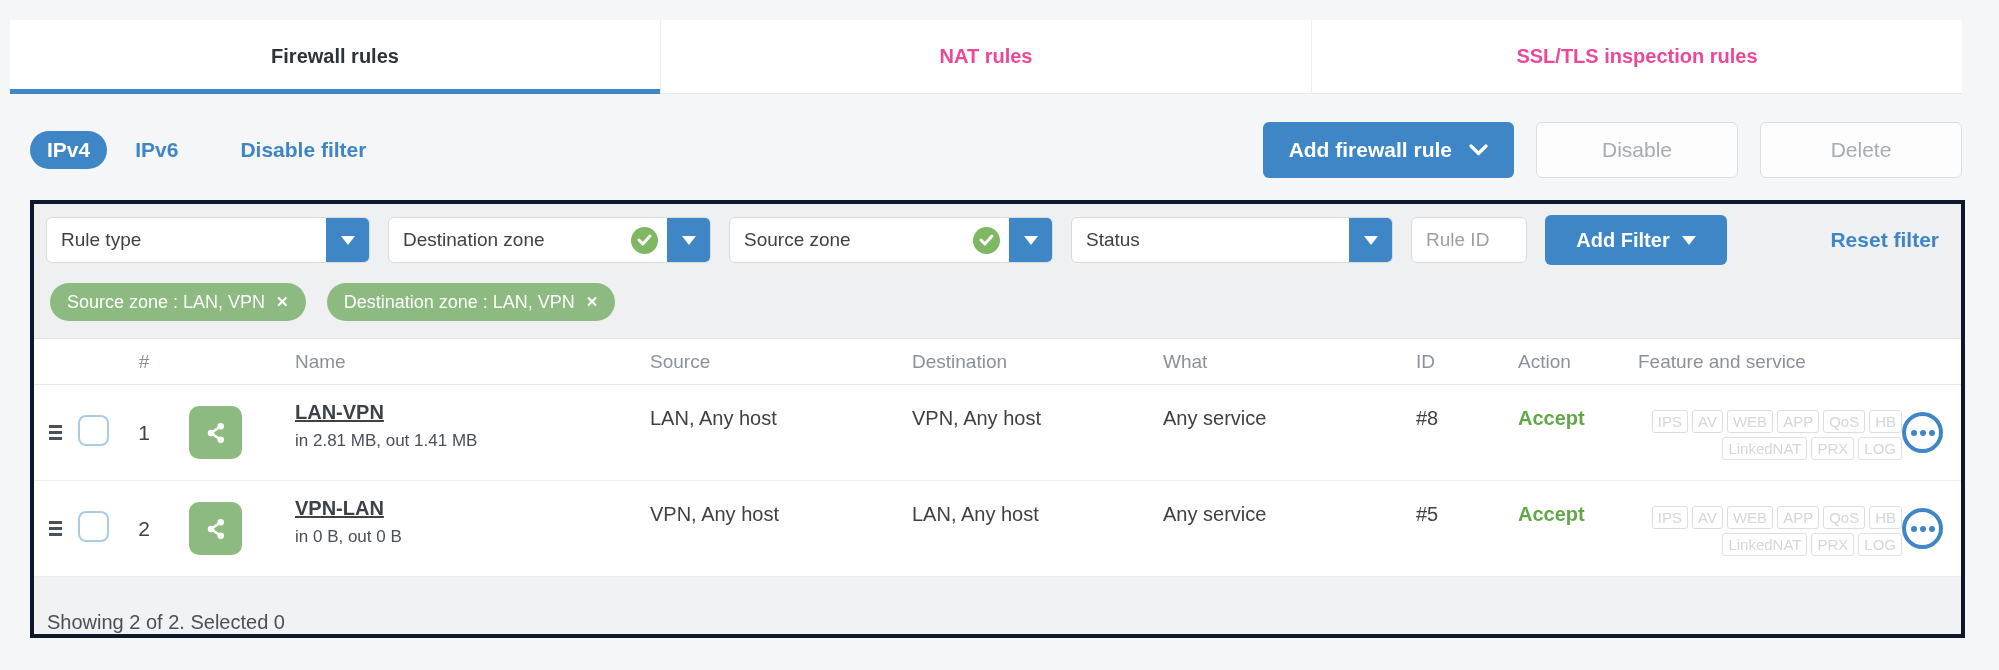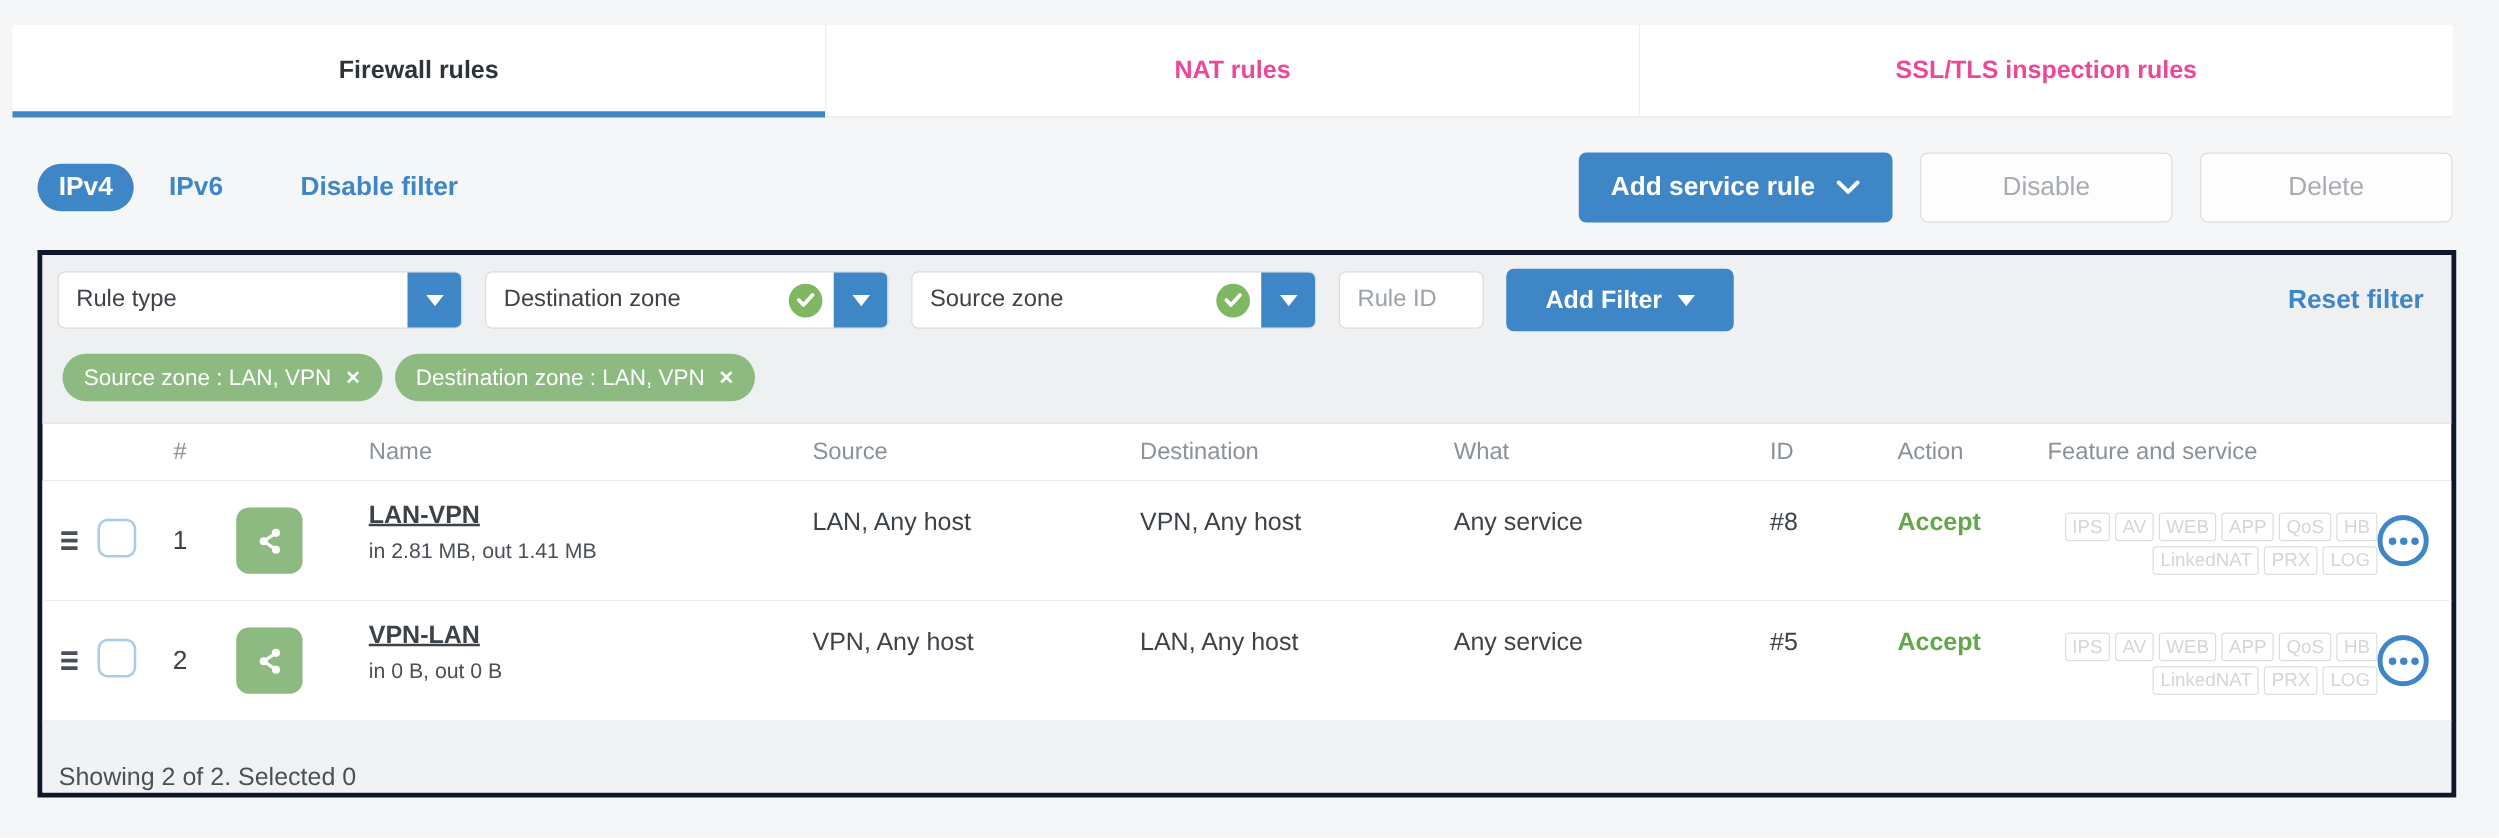--- a/index.html
+++ b/index.html
@@ -28,21 +28,21 @@
   .filter-controls { display:flex; align-items:center; gap:18px; }
   .dropdown { display:flex; align-items:center; width:324px; height:46px; background:#fff; border:1px solid #d9dcdf; border-radius:6px; overflow:hidden; flex:none; cursor:pointer; }
   .dropdown .lbl { flex:1; padding-left:14px; font-size:19px; color:#3c4247; white-space:nowrap; }
   .dd-check { flex:none; width:27px; height:27px; border-radius:50%; background:#7fb763; display:flex; align-items:center; justify-content:center; margin-right:9px; }
   .dd-btn { flex:none; width:43px; height:46px; background:#3f86c6; display:flex; align-items:center; justify-content:center; }
   .tri { width:0; height:0; border-left:7px solid transparent; border-right:7px solid transparent; border-top:9px solid #fff; }
   .rule-id { width:116px; height:46px; border:1px solid #d9dcdf; border-radius:6px; background:#fff; font-family:inherit; font-size:19px; padding:0 14px; color:#3c4247; }
   .rule-id::placeholder { color:#9aa1a8; }
   .btn-addfilter { display:flex; align-items:center; justify-content:center; gap:12px; width:182px; height:50px; background:#3f86c6; border:none; border-radius:6px; color:#fff; font-family:inherit; font-size:20px; font-weight:bold; cursor:pointer; }
   .reset-filter { margin-left:auto; margin-right:10px; color:#3f86c6; font-weight:bold; font-size:21px; cursor:pointer; }
-  .chips { display:flex; gap:10px; margin:18px 0 2px 4px; }
+  .chips { display:flex; gap:21px; margin:18px 0 2px 4px; }
   .chip { display:flex; align-items:center; gap:11px; height:38px; padding:0 17px; border-radius:19px; background:#8cba81; color:#fff; font-size:18px; cursor:default; }
   .chip .x { font-weight:bold; font-size:15px; cursor:pointer; }
 
   
   .rgrid { display:grid; grid-template-columns:34px 48px 56px 78px 370px 262px 251px 259px 72px 144px 294px 65px; }
   .thead { height:46px; align-items:center; border-bottom:1px solid #e6e8ea; }
   .th { font-size:19px; color:#8a9199; white-space:nowrap; }
   .pad30 { padding-left:30px; } .pad45 { padding-left:45px; } .pad24 { padding-left:24px; } .pad54 { padding-left:54px; }
   .num-h { text-align:center; }
   .trow { height:96px; align-items:center; border-bottom:1px solid #ebedef; background:#fff; }
@@ -80,21 +80,21 @@
 </div>
 
 <div class="toolbar">
   <div class="toolbar-left">
     <span class="ip-pill">IPv4</span>
     <span class="ip-link">IPv6</span>
     <span class="disable-filter">Disable filter</span>
   </div>
   <div class="toolbar-right">
     <button class="btn-primary">
-      <span>Add service rule</span>
+      <span>Add firewall rule</span>
       <svg width="19" height="12" viewBox="0 0 19 12">
           <polyline points="2,2 9.5,9.5 17,2" fill="none" stroke="#fff" stroke-width="3.2" stroke-linecap="round" stroke-linejoin="round"></polyline>
         </svg>
     </button>
     <button class="btn-secondary">Disable</button>
     <button class="btn-secondary">Delete</button>
   </div>
 </div>
 
 <div class="panel">
@@ -126,20 +126,26 @@
         <span class="dd-check">
           <svg width="15" height="12" viewBox="0 0 15 12">
               <polyline points="2,6 5.8,10 13,2" fill="none" stroke="#fff" stroke-width="3" stroke-linecap="round" stroke-linejoin="round"></polyline>
             </svg>
         </span>
         <span class="dd-btn">
             <i class="tri"></i>
           </span>
       </div>
 
+      <div class="dropdown" style="width:322px">
+        <span class="lbl">Status</span>
+        <span class="dd-btn">
+            <i class="tri"></i>
+          </span>
+      </div>
 
       <input class="rule-id" placeholder="Rule ID" style="">
 
       <button class="btn-addfilter">
         <span>Add Filter</span>
         <i class="tri"></i>
       </button>
 
       <span class="reset-filter">Reset filter</span>
     </div>

